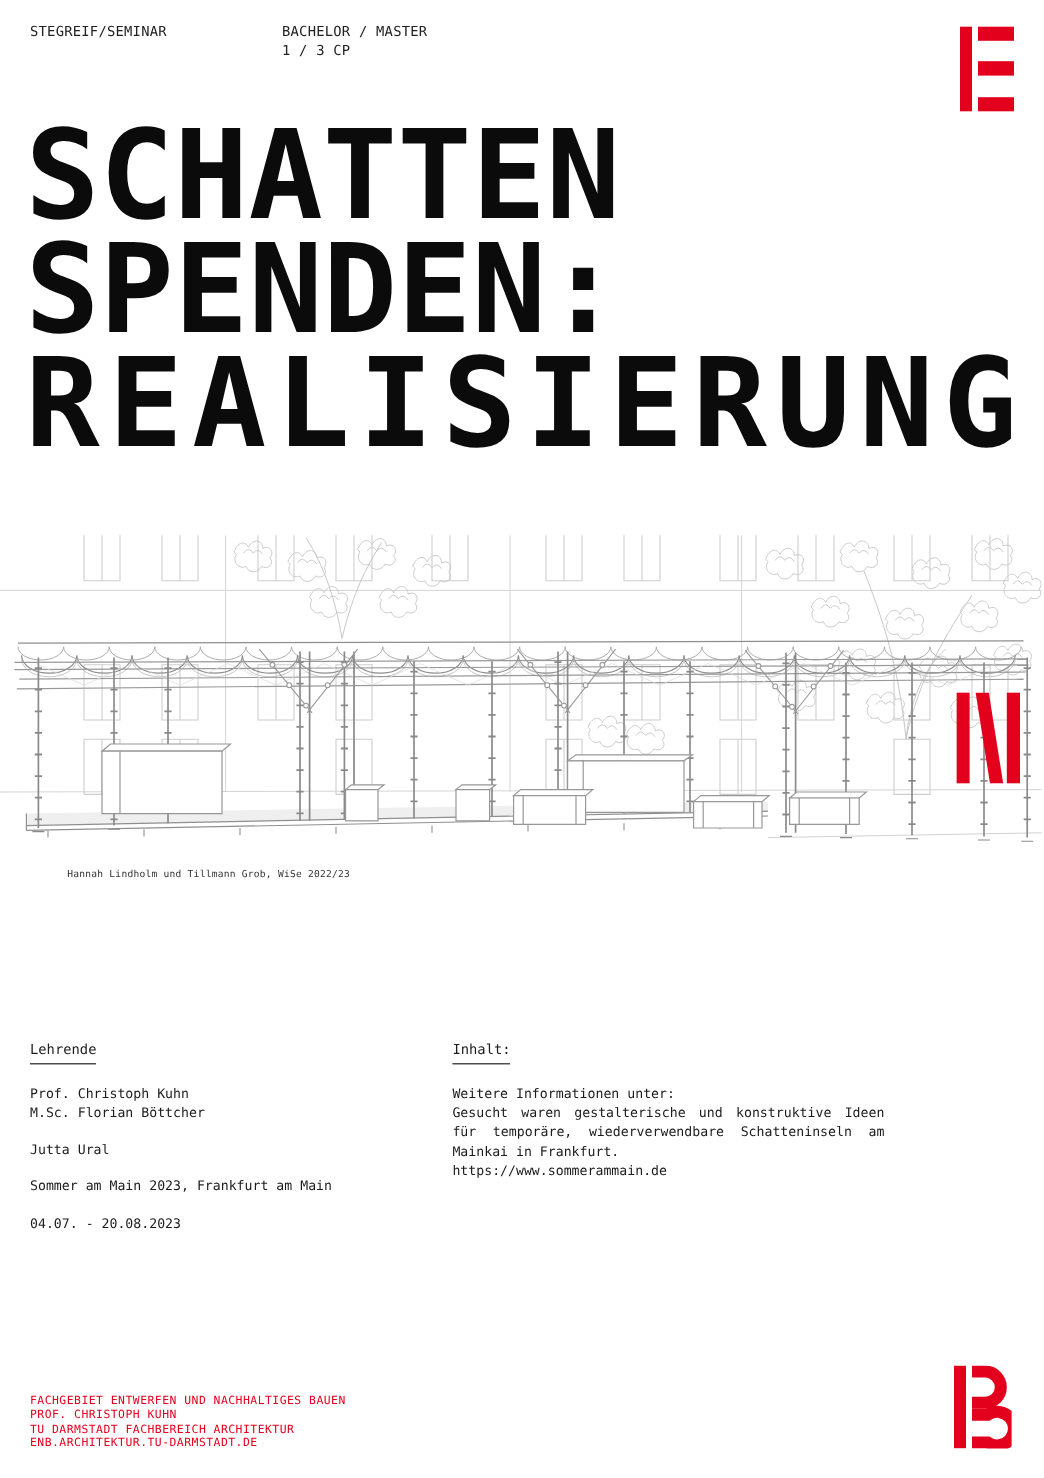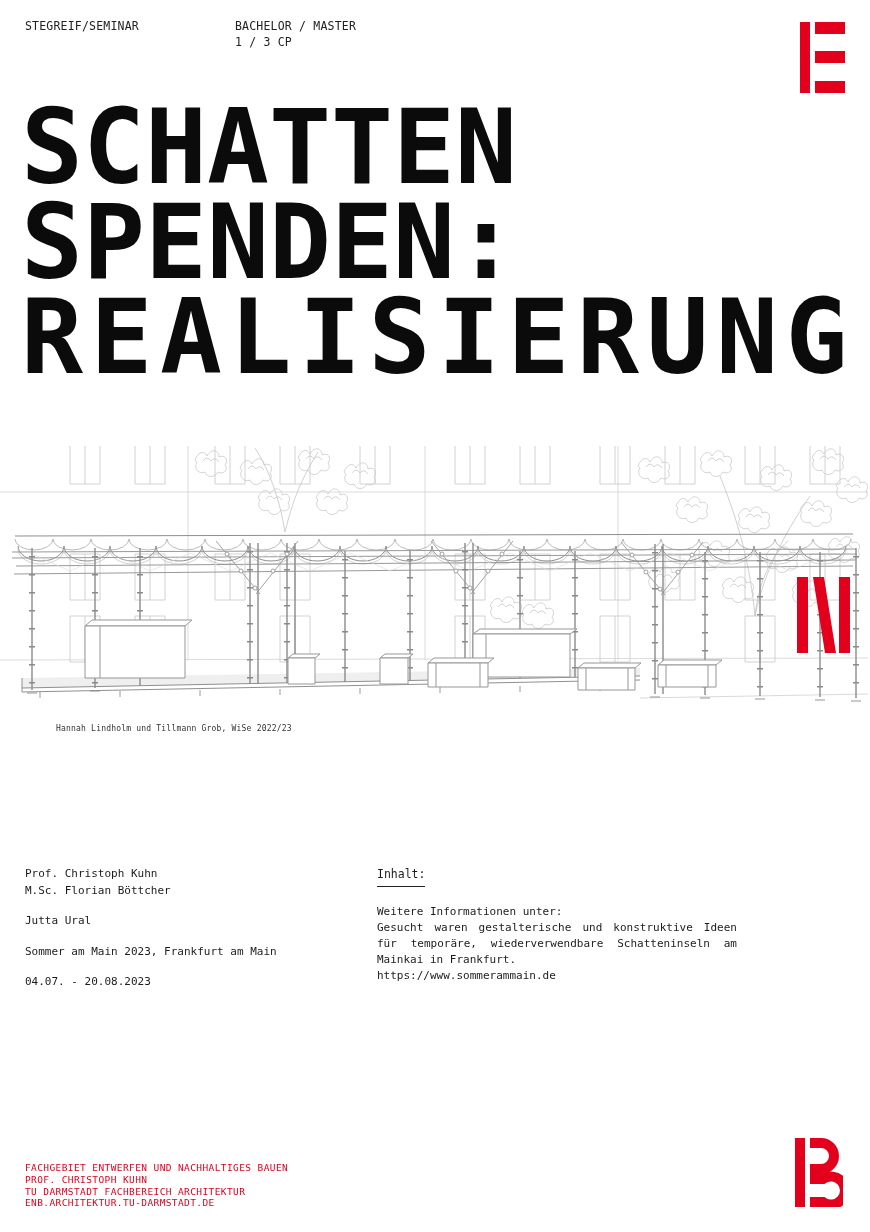--- a/index.html
+++ b/index.html
@@ -256,20 +256,21 @@
 
 <svg class="abs enb" style="left:797px;top:577px;" width="53" height="76" viewBox="0 0 53 76">
   <rect x="0" y="0" width="11" height="76" fill="#e2001c"></rect>
   <polygon points="16,0 27,0 39,76 28,76" fill="#e2001c"></polygon>
   <rect x="42" y="0" width="11" height="76" fill="#e2001c"></rect>
 </svg>
 
 <div class="abs caption" style="left:40px;top:724px;margin-left:16px;">Hannah Lindholm und Tillmann Grob, WiSe 2022/23</div>
 
 <div class="abs col" style="left:25px;top:866px;width:340px;">
+  <div><span class="label">Lehrende</span></div>
   <div class="value">Prof. Christoph Kuhn
 M.Sc. Florian Böttcher</div>
   <div class="value">Jutta Ural</div>
   <div class="value">Sommer am Main 2023, Frankfurt am Main</div>
   <div class="value">04.07. - 20.08.2023</div>
 </div>
 
 <div class="abs col colR" style="left:377px;top:866px;">
   <div><span class="label">Inhalt:</span></div>
   <p>Weitere Informationen unter:</p>

